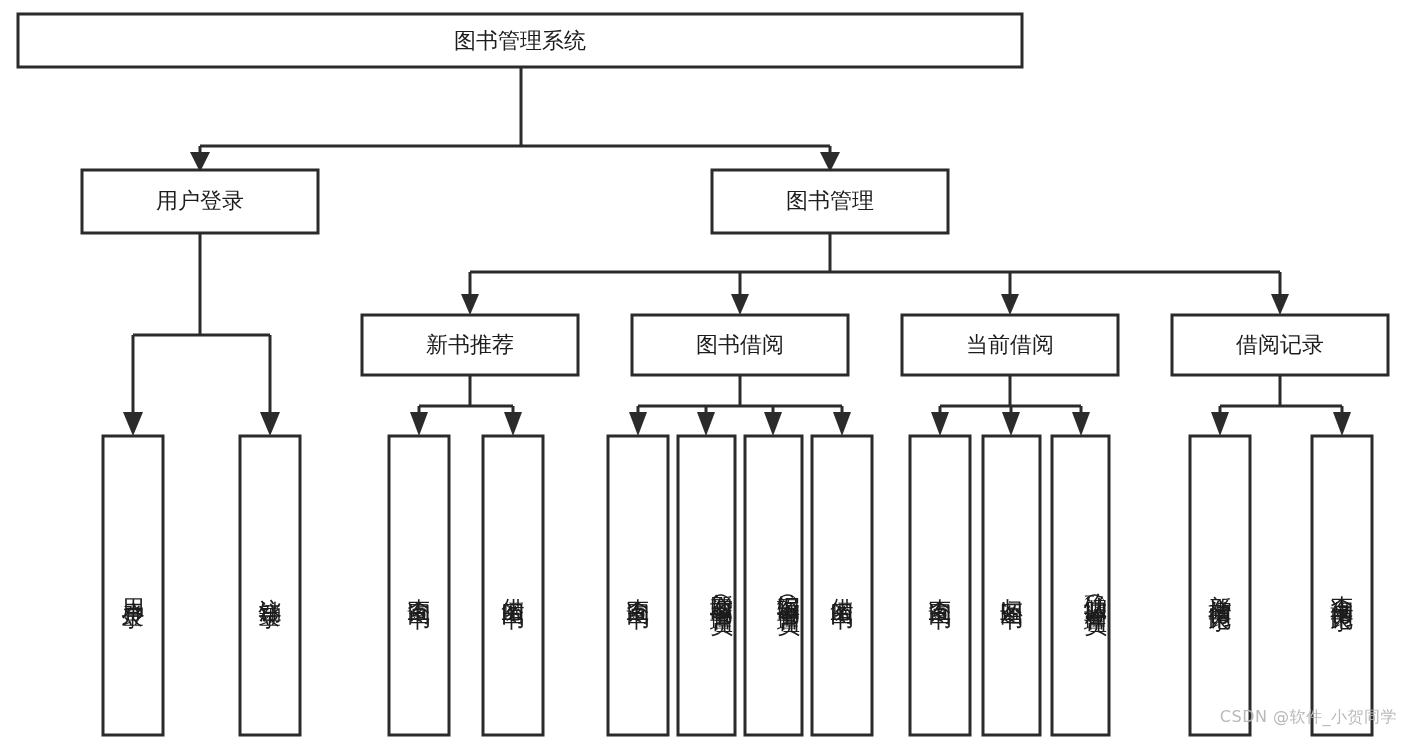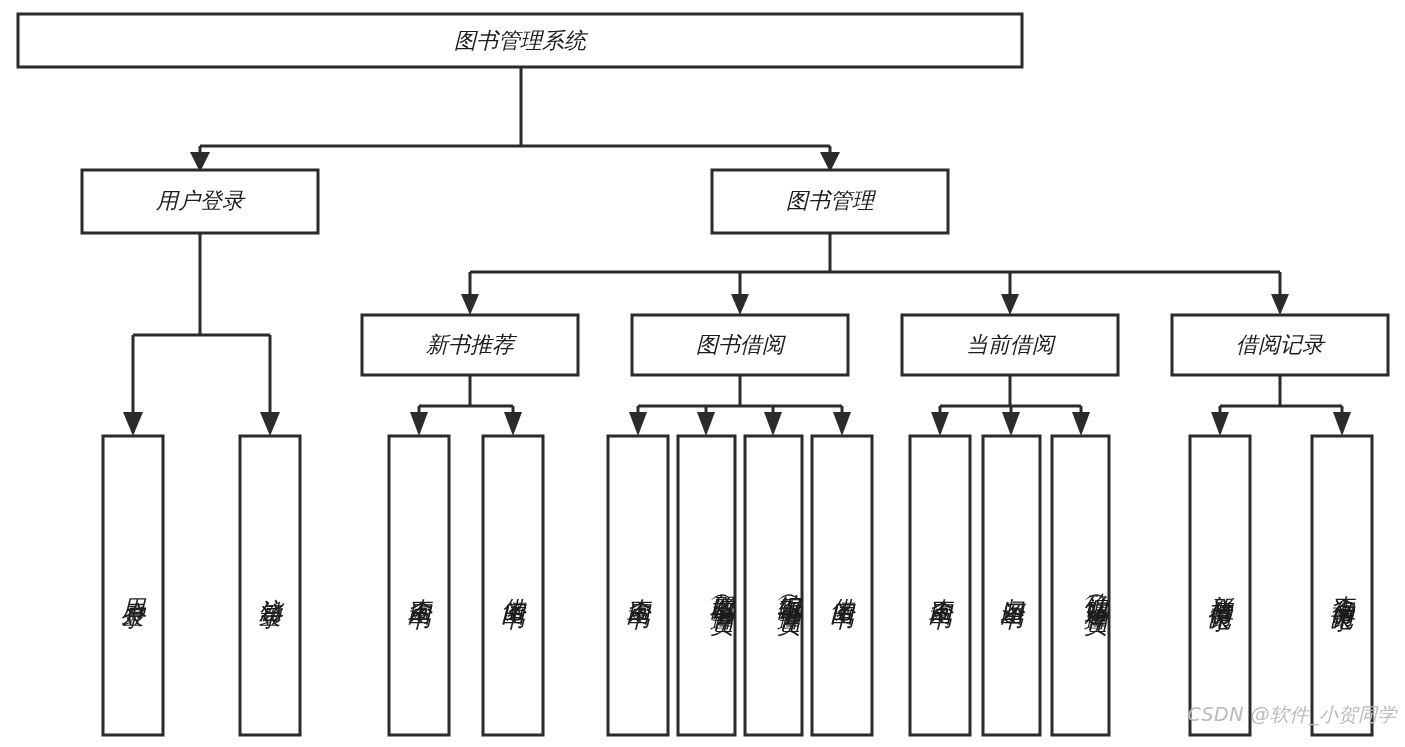--- a/index.html
+++ b/index.html
@@ -11,21 +11,20 @@
     width: 1405px;
     height: 747px;
     overflow: hidden;
     font-family: "DejaVu Sans", "Liberation Sans", sans-serif;
   }
   #diagram-root {
     position: relative;
     width: 1405px;
     height: 734px;
     background: #ffffff;
-    font-style: italic;
   }
   svg#flowchart {
     display: block;
     width: 1405px;
     height: 747px;
   }
   .node-rect {
     fill: #ffffff;
     stroke: #2b2b2b;
     stroke-width: 3;
@@ -45,21 +44,21 @@
   }
   .arrow-head {
     fill: #2b2b2b;
     stroke: none;
   }
   .watermark {
     position: absolute;
     right: 8px;
     bottom: 6px;
     font-family: "DejaVu Sans", "Liberation Sans", sans-serif;
-    font-size: 19px;
+    font-size: 16px;
     color: #b9b9b9;
     letter-spacing: 0.5px;
     white-space: nowrap;
     pointer-events: none;
     user-select: none;
   }
 </style>
 </head>
 <body>
 

